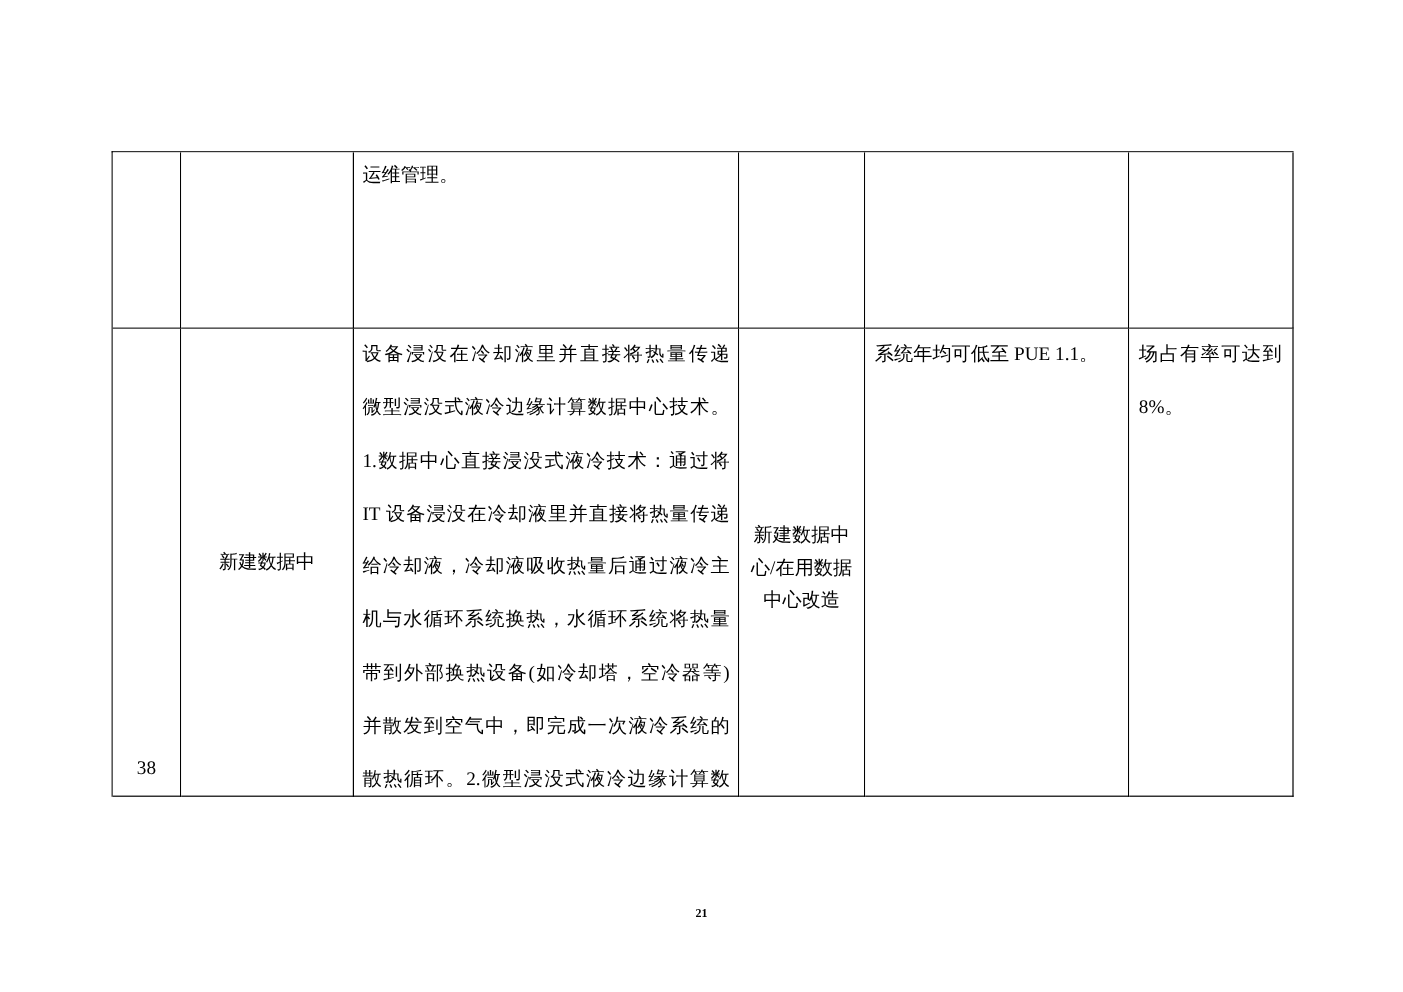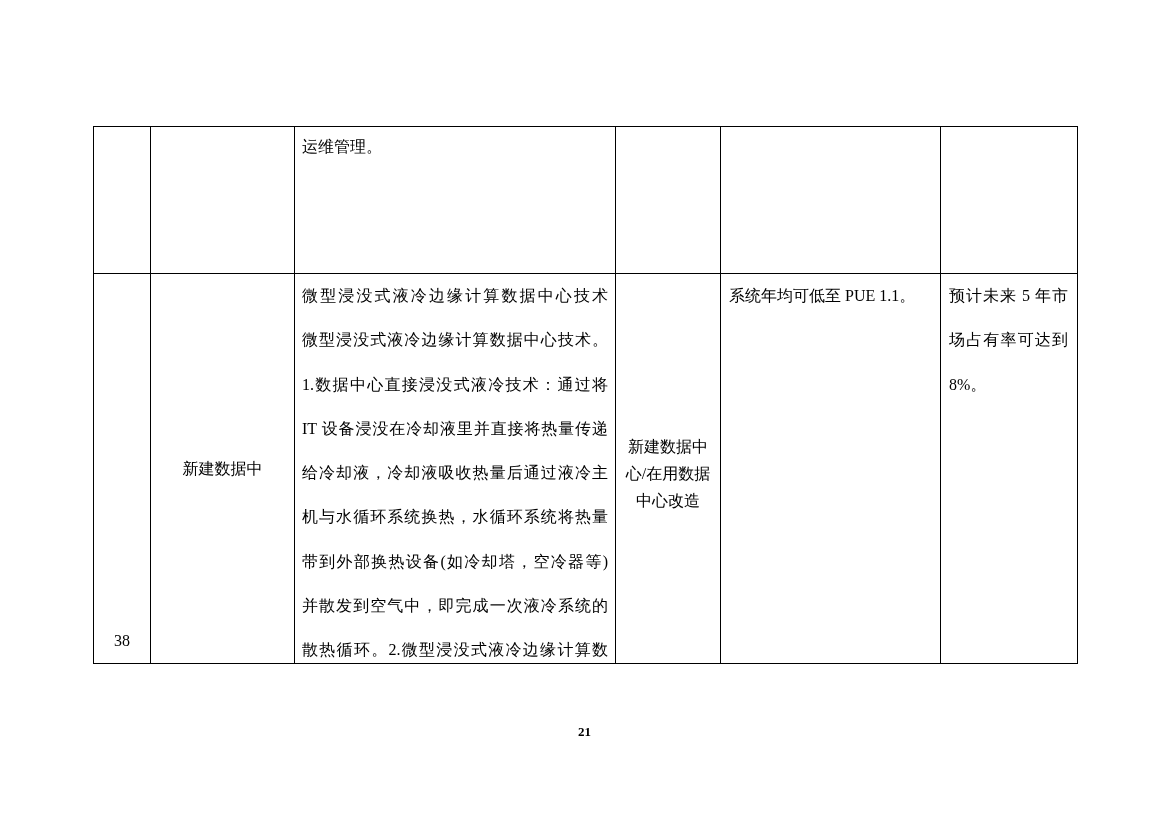--- a/index.html
+++ b/index.html
@@ -80,23 +80,23 @@
     text-align: left;
     line-height: 44.3px;
     height: 44.3px;
   }
   .effect-line {
     line-height: 44.3px;
   }
   .page-number {
     position: absolute;
     left: 0; right: 0;
-    top: 724px;
+    top: 756px;
     text-align: center;
-    font-size: 13px;
+    font-size: 10px;
     font-weight: 700;
   }
 </style>
 </head>
 <body>
 
 <div class="doc-page">
 
   <div class="doc-table">
 
@@ -111,21 +111,21 @@
 
     <div class="cell c1 r2 center-flex num-cell">
       <span>38</span>
     </div>
 
     <div class="cell c2 r2 center-flex">
       <div class="name-line">新建数据中</div>
     </div>
 
     <div class="cell c3 r2 pad-sm">
-      <div class="desc-line">微型浸没式液冷边缘计算数据中心技术</div>
+      <div class="desc-line">设备浸没在冷却液里并直接将热量传递</div>
       <div class="desc-line">微型浸没式液冷边缘计算数据中心技术。</div>
       <div class="desc-line">1.数据中心直接浸没式液冷技术：通过将</div>
       <div class="desc-line">IT 设备浸没在冷却液里并直接将热量传递</div>
       <div class="desc-line">给冷却液，冷却液吸收热量后通过液冷主</div>
       <div class="desc-line">机与水循环系统换热，水循环系统将热量</div>
       <div class="desc-line">带到外部换热设备(如冷却塔，空冷器等)</div>
       <div class="desc-line">并散发到空气中，即完成一次液冷系统的</div>
       <div class="desc-line">散热循环。2.微型浸没式液冷边缘计算数</div>
     </div>
 
@@ -133,21 +133,20 @@
       <div class="app-line">新建数据中</div>
       <div class="app-line">心/在用数据</div>
       <div class="app-line">中心改造</div>
     </div>
 
     <div class="cell c5 r2 pad-rt">
       <div class="effect-line">系统年均可低至 PUE 1.1。</div>
     </div>
 
     <div class="cell c6 r2 pad-rt">
-      <div class="just-line">预计未来 5 年市</div>
       <div class="just-line">场占有率可达到</div>
       <div class="plain-line">8%。</div>
     </div>
 
   </div>
 
   <div class="page-number">21</div>
 
 </div>
 

